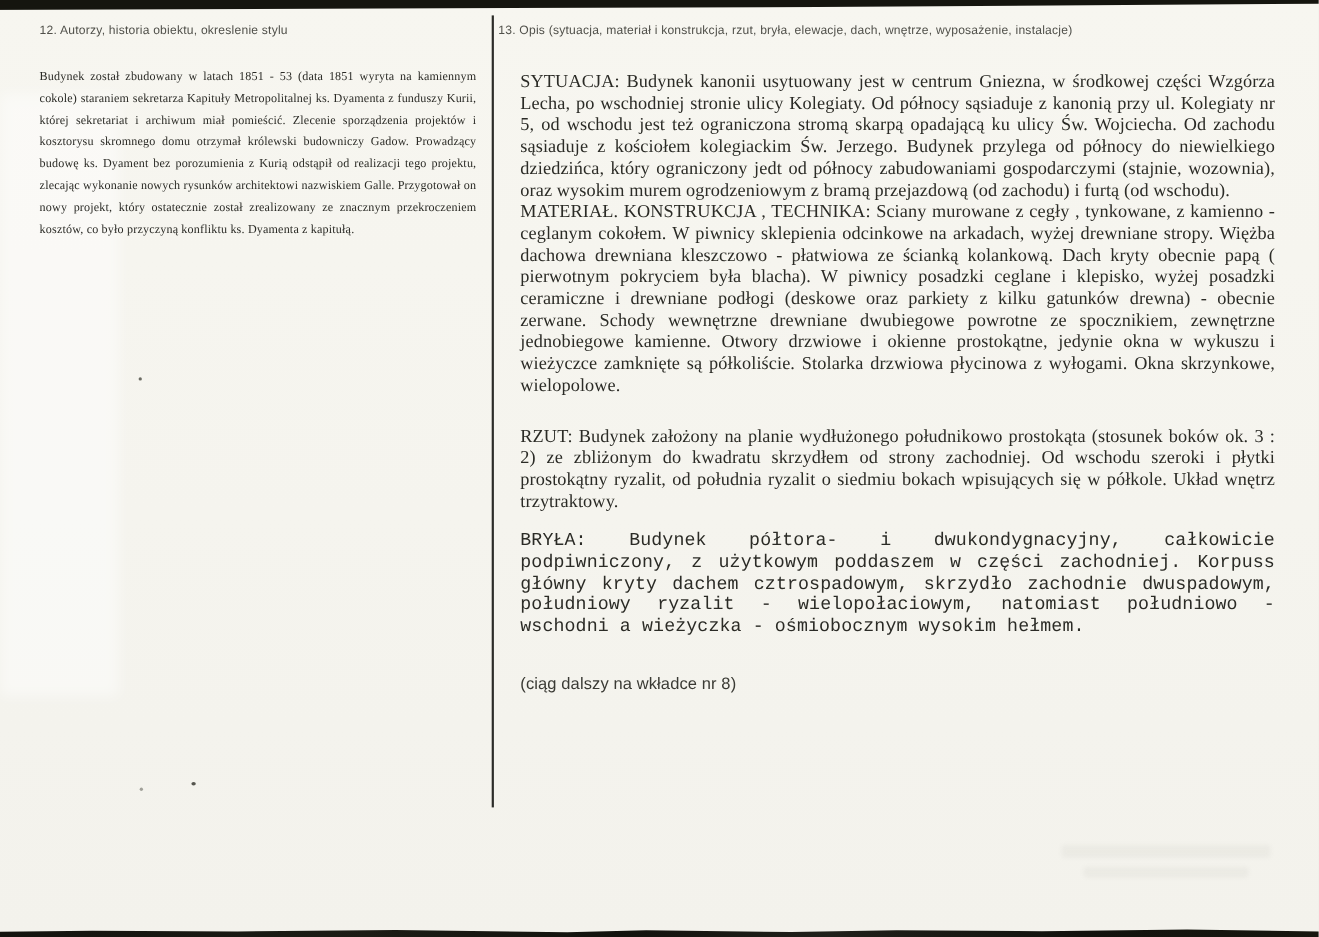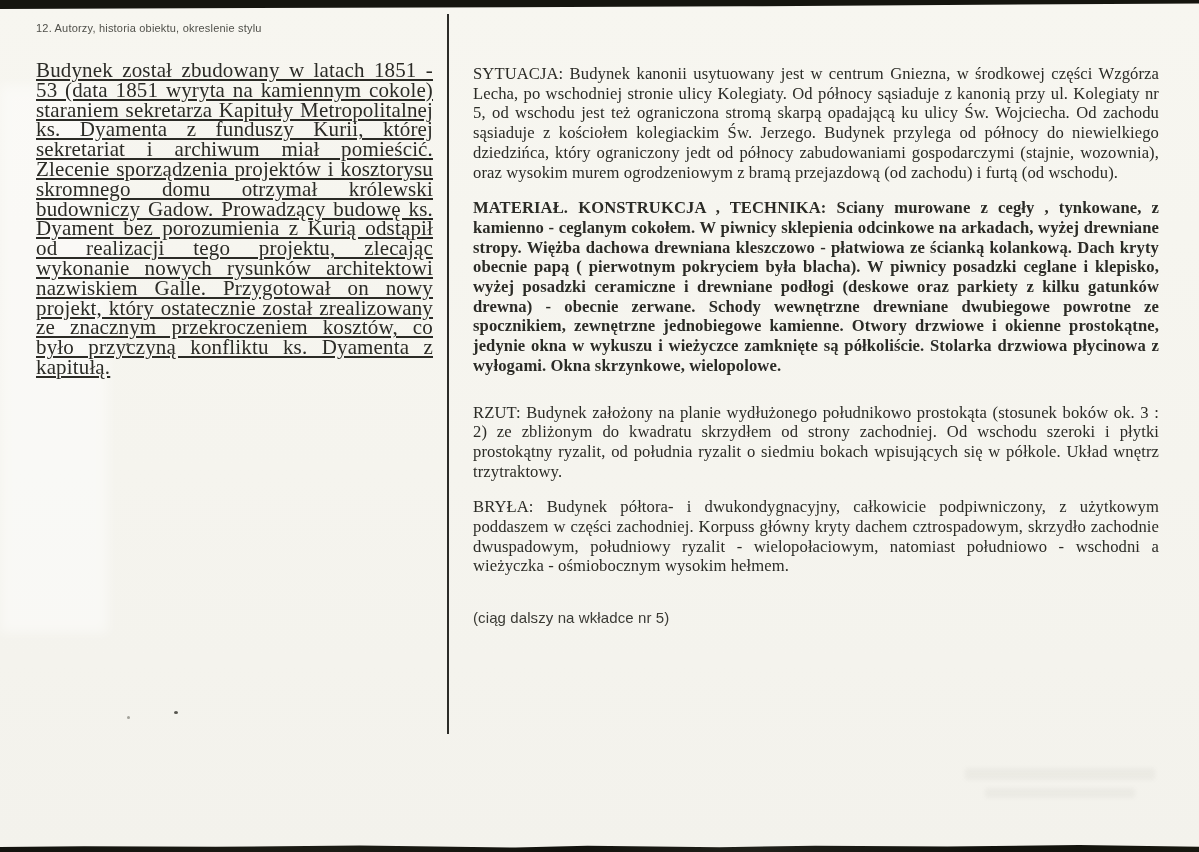--- a/index.html
+++ b/index.html
@@ -75,73 +75,73 @@
     color: #50504a;
     white-space: nowrap;
   }
   .field-header.left { left: 36px; }
   .field-header.right { left: 453px; }
   
   .col-left {
     position: absolute;
     left: 36px; top: 61px;
     width: 397px;
-    font-size: 21px;
+    font-size: 11px;
     line-height: 19.8px;
     text-align: justify;
     letter-spacing: 0.15px;
-    text-decoration: underline;
   }
   
   .col-right {
     position: absolute;
     left: 473px; top: 64px;
     width: 686px;
     font-size: 16.6px;
     line-height: 19.7px;
     text-align: justify;
     letter-spacing: 0.1px;
   }
   .col-right p { margin: 0; }
   .col-right p.para-sytuacja   { margin-top: 0; }
-  .col-right p.para-material   { margin-top: 16px; font-weight: bold; }
+  .col-right p.para-material   { margin-top: 0; }
   .col-right p.para-rzut       { margin-top: 27px; }
-  .col-right p.para-bryla      { margin-top: 16px; }
+  .col-right p.para-bryla      { margin-top: 16px; font-family: Liberation Mono, monospace; }
   .col-right p.continuation {
     margin-top: 32px;
     text-align: left;
     font-family: "Liberation Sans", "DejaVu Sans", sans-serif;
     font-size: 15px;
     color: #3a3a34;
   }
   .col-left p { margin: 0; }
 </style>
 </head>
 <body>
 
 <div class="page">
 
   <div class="scan-edge-top"></div>
   <div class="scan-light-patch"></div>
 
   <div class="field-header left">12. Autorzy, historia obiektu, okreslenie stylu</div>
 
+  <div class="field-header right">13. Opis (sytuacja, materiał i konstrukcja, rzut, bryła, elewacje, dach, wnętrze, wyposażenie, instalacje)</div>
 
   <div class="divider"></div>
 
   <div class="col-left">
     <p>Budynek został  zbudowany w latach 1851 - 53 (data 1851 wyryta na kamiennym cokole) staraniem sekretarza Kapituły Metropolitalnej ks. Dyamenta z funduszy Kurii, której sekretariat i archiwum miał pomieścić. Zlecenie sporządzenia projektów i kosztorysu skromnego domu otrzymał królewski budowniczy Gadow. Prowadzący budowę ks. Dyament bez porozumienia z Kurią odstąpił od realizacji tego projektu, zlecając wykonanie nowych rysunków architektowi nazwiskiem Galle. Przygotował on nowy projekt, który ostatecznie został zrealizowany ze znacznym przekroczeniem kosztów, co było przyczyną konfliktu ks. Dyamenta z kapitułą.</p>
   </div>
 
   <div class="col-right">
     <p class="para-sytuacja">SYTUACJA:  Budynek kanonii usytuowany jest w centrum  Gniezna, w środkowej części Wzgórza Lecha,  po wschodniej stronie ulicy Kolegiaty.  Od północy  sąsiaduje z kanonią przy ul. Kolegiaty nr 5, od wschodu jest też ograniczona stromą skarpą opadającą ku ulicy Św. Wojciecha. Od zachodu sąsiaduje z  kościołem kolegiackim Św. Jerzego. Budynek przylega od północy do niewielkiego dziedzińca, który ograniczony jedt od północy zabudowaniami gospodarczymi (stajnie, wozownia), oraz wysokim murem ogrodzeniowym z bramą przejazdową (od zachodu) i furtą (od wschodu).</p>
     <p class="para-material">MATERIAŁ. KONSTRUKCJA , TECHNIKA:  Sciany murowane z cegły , tynkowane, z kamienno - ceglanym cokołem. W piwnicy sklepienia odcinkowe na arkadach, wyżej drewniane stropy. Więżba dachowa drewniana kleszczowo - płatwiowa ze ścianką kolankową.  Dach kryty obecnie papą ( pierwotnym pokryciem była blacha).  W piwnicy posadzki ceglane i klepisko, wyżej posadzki ceramiczne i drewniane podłogi (deskowe oraz parkiety z kilku gatunków drewna) - obecnie zerwane. Schody wewnętrzne drewniane dwubiegowe powrotne ze spocznikiem, zewnętrzne jednobiegowe kamienne.  Otwory  drzwiowe i okienne prostokątne,  jedynie okna w wykuszu i wieżyczce zamknięte są półkoliście. Stolarka drzwiowa płycinowa z wyłogami.  Okna skrzynkowe, wielopolowe.</p>
     <p class="para-rzut">RZUT:  Budynek założony na planie wydłużonego południkowo prostokąta (stosunek boków ok. 3 : 2) ze zbliżonym do kwadratu skrzydłem od strony zachodniej. Od wschodu szeroki i płytki prostokątny ryzalit, od południa ryzalit  o siedmiu bokach wpisujących się w półkole. Układ wnętrz trzytraktowy.</p>
     <p class="para-bryla">BRYŁA:  Budynek półtora- i dwukondygnacyjny, całkowicie podpiwniczony, z użytkowym poddaszem w części zachodniej. Korpuss główny kryty dachem cztrospadowym, skrzydło zachodnie dwuspadowym, południowy ryzalit - wielopołaciowym, natomiast południowo - wschodni a wieżyczka - ośmiobocznym wysokim hełmem.</p>
-    <p class="continuation">(ciąg dalszy na wkładce nr 5)</p>
+    <p class="continuation">(ciąg dalszy na wkładce nr 8)</p>
   </div>
 
   <div class="speck speck-1"></div>
   <div class="speck speck-2"></div>
   <div class="speck speck-3"></div>
 
   <div class="scan-ghost ghost-1"></div>
   <div class="scan-ghost ghost-2"></div>
 
   <div class="scan-edge-bottom"></div>

